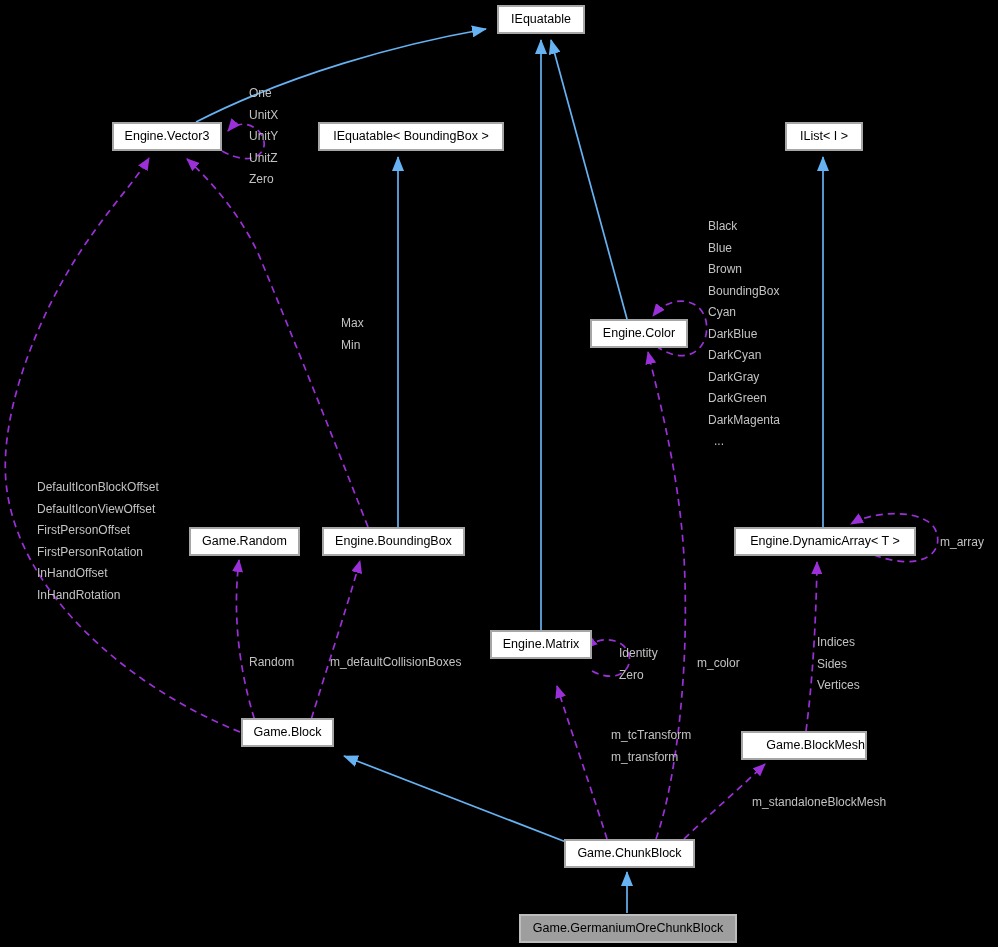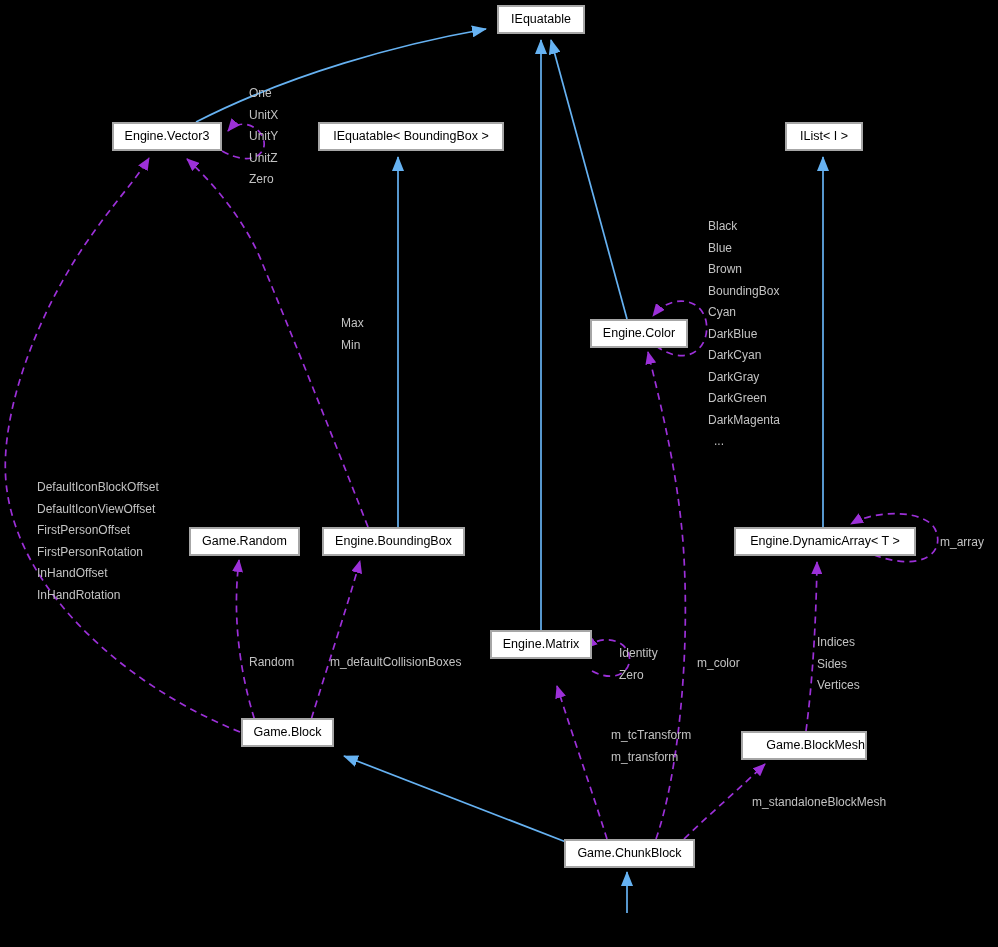--- a/index.html
+++ b/index.html
@@ -74,20 +74,21 @@
   <div class="node" style="left:310px;top:122px;width:182px;margin-left:8px;">IEquatable&lt; BoundingBox &gt;</div>
   <div class="node" style="left:785px;top:122px;width:74px;">IList&lt; I &gt;</div>
   <div class="node" style="left:583px;top:319px;width:94px;margin-left:7px;">Engine.Color</div>
   <div class="node" style="left:189px;top:527px;width:107px;">Game.Random</div>
   <div class="node" style="left:322px;top:527px;width:139px;">Engine.BoundingBox</div>
   <div class="node" style="left:734px;top:527px;width:178px;">Engine.DynamicArray&lt; T &gt;</div>
   <div class="node" style="left:490px;top:630px;width:98px;">Engine.Matrix</div>
   <div class="node" style="left:241px;top:718px;width:89px;">Game.Block</div>
   <div class="node" style="left:741px;top:731px;width:122px;text-align:right;">Game.BlockMesh</div>
   <div class="node" style="left:564px;top:839px;width:127px;">Game.ChunkBlock</div>
+  <div class="node highlight" style="left:519px;top:914px;width:214px;">Game.GermaniumOreChunkBlock</div>
 
   <div class="lblgroup" style="left:249px;top:83px;">
     <div>One</div>
     <div>UnitX</div>
     <div>UnitY</div>
     <div>UnitZ</div>
     <div>Zero</div>
   </div>
 
   <div class="lblgroup" style="left:708px;top:216px;">

